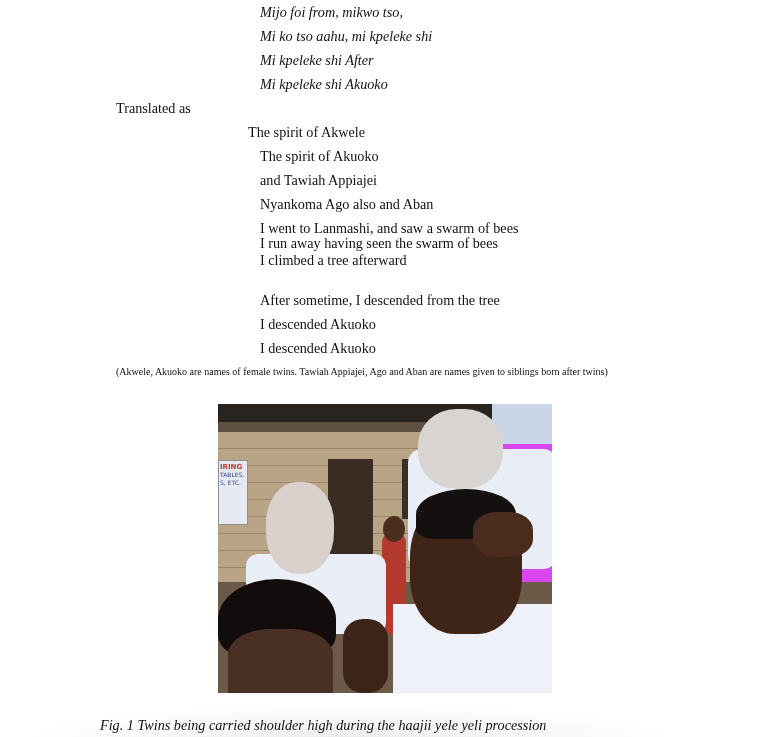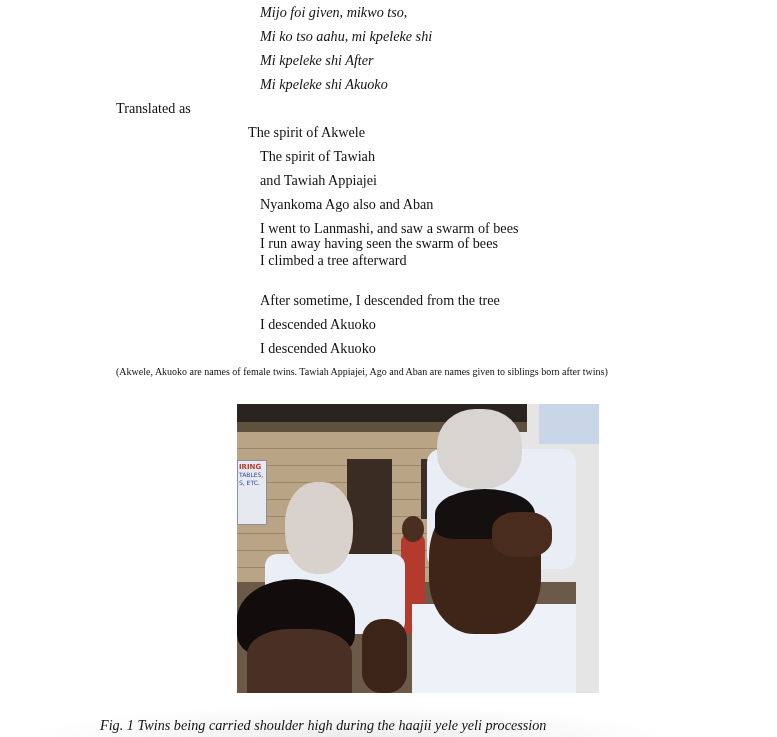--- a/index.html
+++ b/index.html
@@ -11,22 +11,22 @@
   }
   .line { position:absolute; font-size:14.2px; line-height:18px; white-space:nowrap; }
   .it { font-style:italic; }
   .para { position:absolute; left:116px; top:363px; width:540px; font-size:10px; line-height:18px; white-space:normal; }
   .shadow {
     position:absolute; left:0; right:0; top:690px; height:47px;
     background: radial-gradient(ellipse 60% 100% at 45% 100%, rgba(0,0,0,0.07), rgba(0,0,0,0) 70%);
     pointer-events:none;
   }
   .photo {
-    position:absolute; left:237px; top:404px; width:362px; height:289px; overflow:hidden;
-    background:#e5e5e5;
+    position:absolute; left:218px; top:404px; width:334px; height:289px; overflow:hidden;
+    background:#d946ef;
   }
   .photo .sky { position:absolute; right:0; top:0; width:60px; height:40px; background:#c9d6e8; }
   .photo .roof { position:absolute; left:0; top:0; width:290px; height:22px; background:#2a2420; }
   .photo .roof2 { position:absolute; left:0; top:18px; width:290px; height:10px; background:#5e5140; }
   .photo .wall { position:absolute; left:0; top:28px; width:270px; height:150px; background:#b9a486; }
   .photo .wall-lines { position:absolute; left:0; top:28px; width:270px; height:150px;
      background: repeating-linear-gradient(180deg, rgba(0,0,0,0) 0 16px, rgba(60,45,30,0.25) 16px 17px); }
   .photo .door { position:absolute; left:110px; top:55px; width:45px; height:110px; background:#3a2c22; }
   .photo .window { position:absolute; left:184px; top:55px; width:22px; height:60px; background:#3b2e24; }
   .photo .sign { position:absolute; left:0; top:56px; width:30px; height:65px; background:#e6e9ef; border:1px solid #8a8f99;
@@ -44,31 +44,31 @@
   .photo .man-shirt { position:absolute; left:175px; top:200px; width:164px; height:89px; background:#eef1f7; }
   .photo .hand { position:absolute; left:255px; top:108px; width:60px; height:45px; border-radius:40%; background:#4a2c1e; }
   .photo .woman-hair { position:absolute; left:0; top:175px; width:118px; height:80px; border-radius:50% 50% 30% 30%; background:#120d0c; }
   .photo .woman-face { position:absolute; left:10px; top:225px; width:105px; height:64px; border-radius:40% 40% 0 0; background:#4a3024; }
   .photo .arm { position:absolute; left:125px; top:215px; width:45px; height:74px; background:#3d2419; border-radius:20px; }
 </style>
 </head>
 <body>
 
 <div>
-  <div class="line it" style="left:260px; top:3px;">Mijo foi given, mikwo  tso,</div>
+  <div class="line it" style="left:260px; top:3px;">Mijo foi from, mikwo  tso,</div>
   <div class="line it" style="left:260px; top:27px;">Mi ko  tso aahu, mi kpeleke shi</div>
   <div class="line it" style="left:260px; top:51px;">Mi kpeleke shi After</div>
   <div class="line it" style="left:260px; top:75px;">Mi kpeleke shi Akuoko</div>
 </div>
 
 <div class="line" style="left:116px; top:99px;">Translated as</div>
 
 <div>
   <div class="line" style="left:248px; top:123px;">The spirit of Akwele</div>
-  <div class="line" style="left:260px; top:147px;">The spirit of Tawiah</div>
+  <div class="line" style="left:260px; top:147px;">The spirit of Akuoko</div>
   <div class="line" style="left:260px; top:171px;">and Tawiah Appiajei</div>
   <div class="line" style="left:260px; top:195px;">Nyankoma Ago also and Aban</div>
   <div class="line" style="left:260px; top:219px;">I went to Lanmashi, and saw a swarm of bees</div>
   <div class="line" style="left:260px; top:234px;">I run away having seen the swarm of bees</div>
   <div class="line" style="left:260px; top:251px;">I climbed a tree afterward</div>
   <div class="line" style="left:260px; top:291px;">After sometime, I descended from the tree</div>
   <div class="line" style="left:260px; top:315px;">I descended Akuoko</div>
   <div class="line" style="left:260px; top:339px;">I descended Akuoko</div>
 </div>
 

